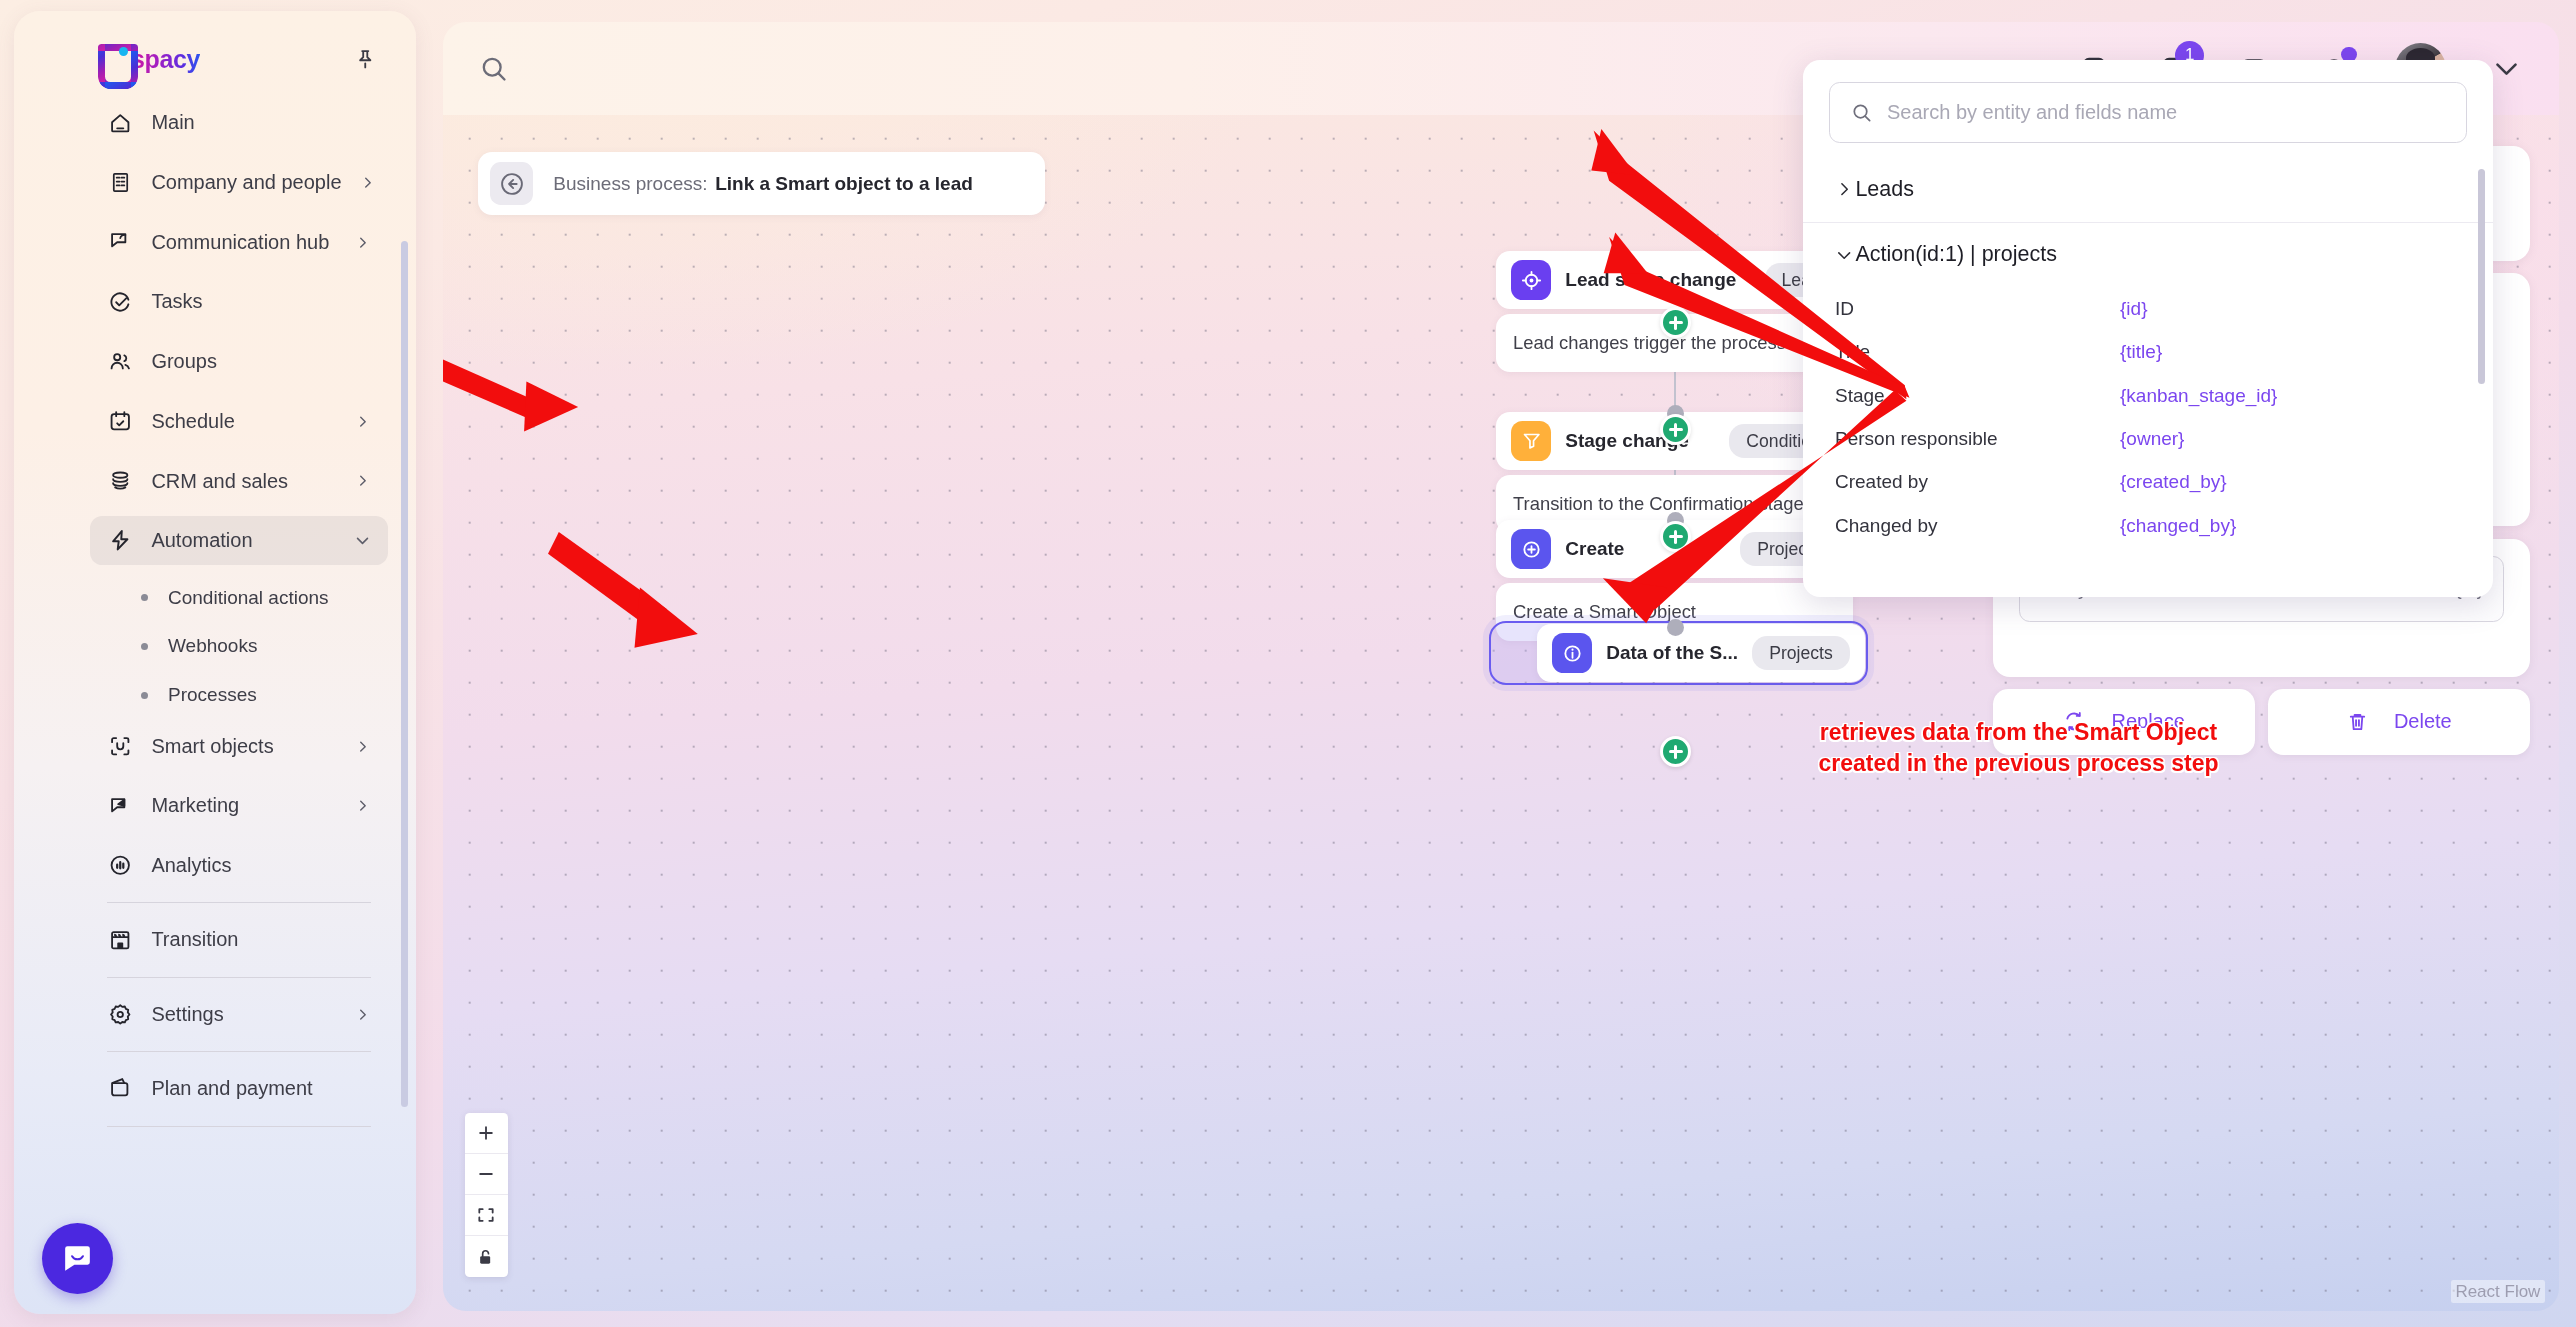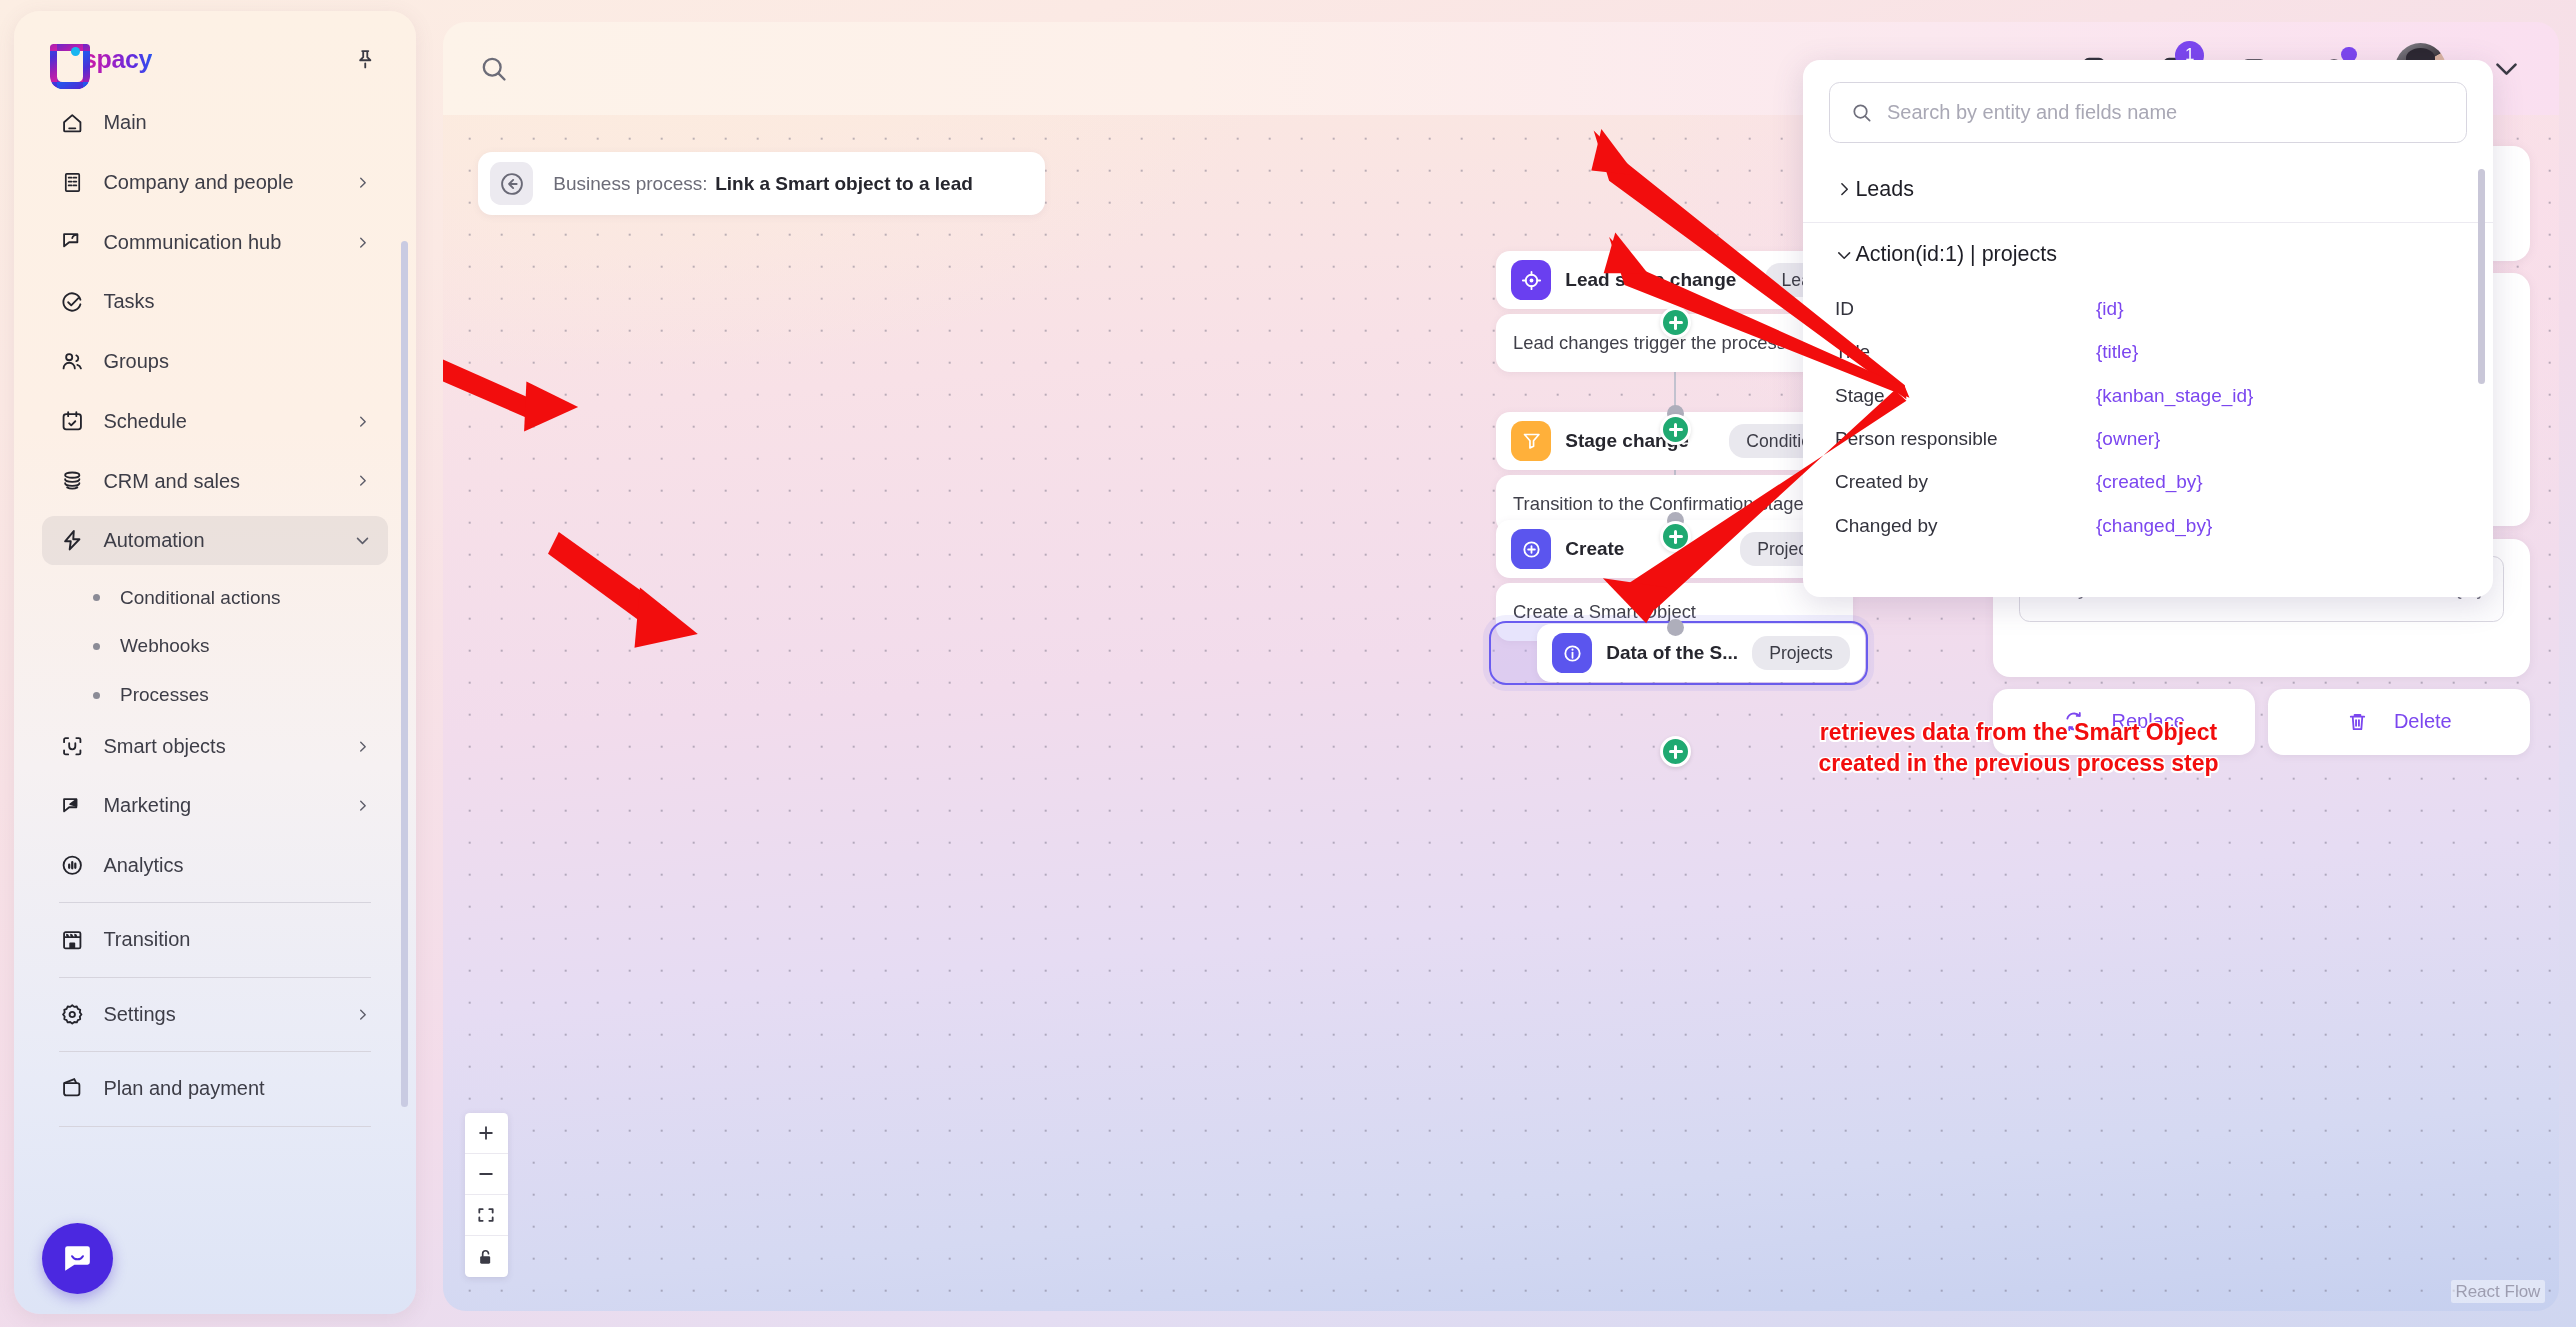--- a/index.html
+++ b/index.html
@@ -19,20 +19,21 @@
   }
 
   
   #sidebar {
     position: absolute; left: 14px; top: 10.7px;
     width: 402px; height: 1303px;
     border-radius: 26px;
     background: linear-gradient(180deg, #fdf1e5 0%, #fdf0e6 32%, #f6f1f2 58%, #e8ebf7 82%, #dde4f6 100%);
     box-shadow: 0 4.6px 20px rgba(120,90,110,.10);
     overflow: hidden;
+    padding-left: 48px;
   }
   #sidebar-top {
     display: flex; align-items: center; justify-content: space-between;
     padding: 32px 34px 7.7px 34px;
   }
   .logo { display: flex; align-items: center; gap: 0; }
   .logo-u {
     width: 32px; height: 34px; position: relative; margin-right: 3.1px;
   }
   .logo-u::before {
@@ -266,21 +267,21 @@
   #dd-list { flex:1; position:relative; overflow:hidden; }
   .dd-group-head {
     display:flex; align-items:center; gap: 2px; padding: 20px 32px; cursor:pointer;
     font-size:21.5px; color:#1e1e26;
   }
   .dd-sep { height:0.8px; background:#eceaf1; margin: 0; }
   .dd-row {
     display:flex; align-items:center; padding: 10.7px 32px; cursor:pointer;
   }
   .dd-key { font-size: 19px; color:#33333d; width: 261px; flex: 0 0 261px; }
-  .dd-val { font-size: 19px; color:#7b46ef; }
+  .dd-val { font-size: 19px; color:#7b46ef;margin-left:24px; }
   #dd-scrollbar {
     position:absolute; right: 7.7px; top: 12.3px; width: 7px; height: 215px;
     border-radius:4.6px; background:#c9c7d8;
   }
 
   svg { display:block; }
 </style>
 </head>
 <body>
 

